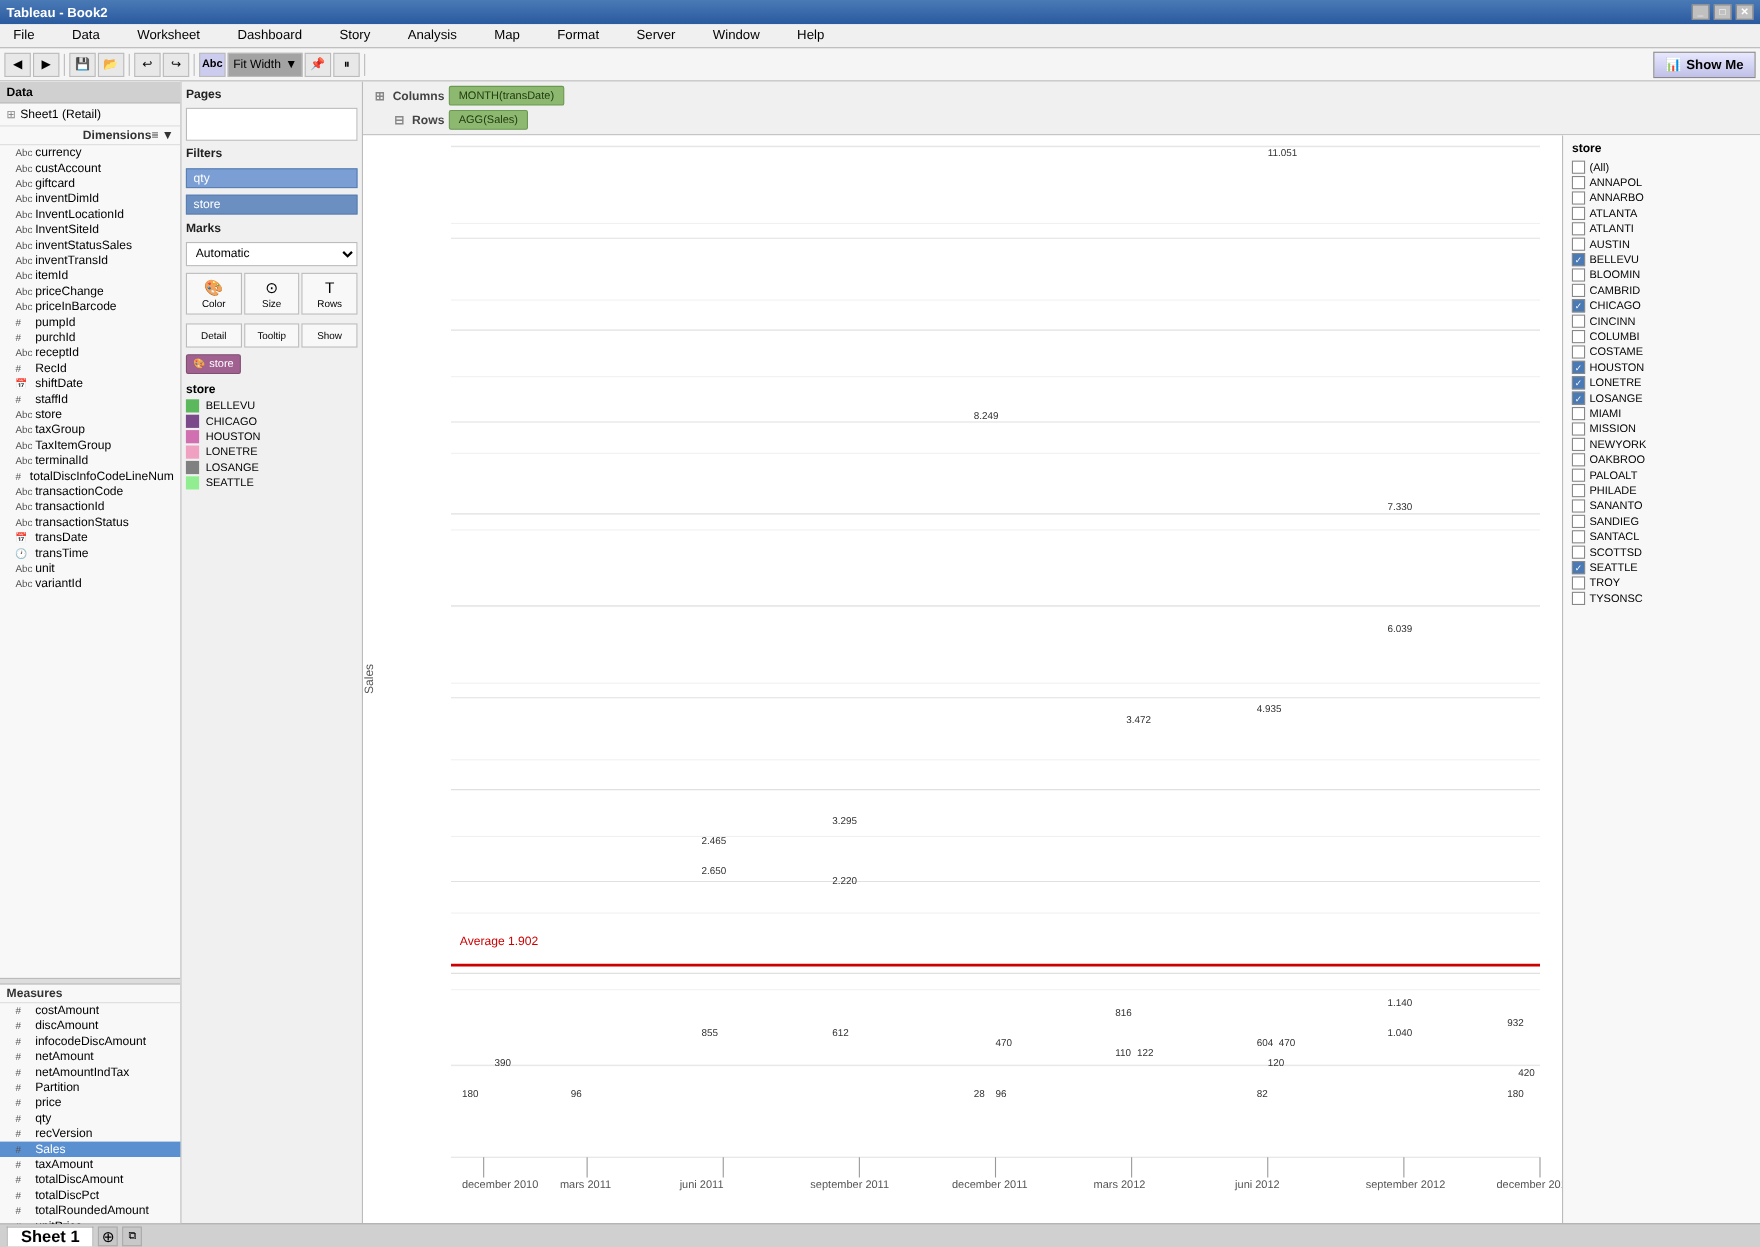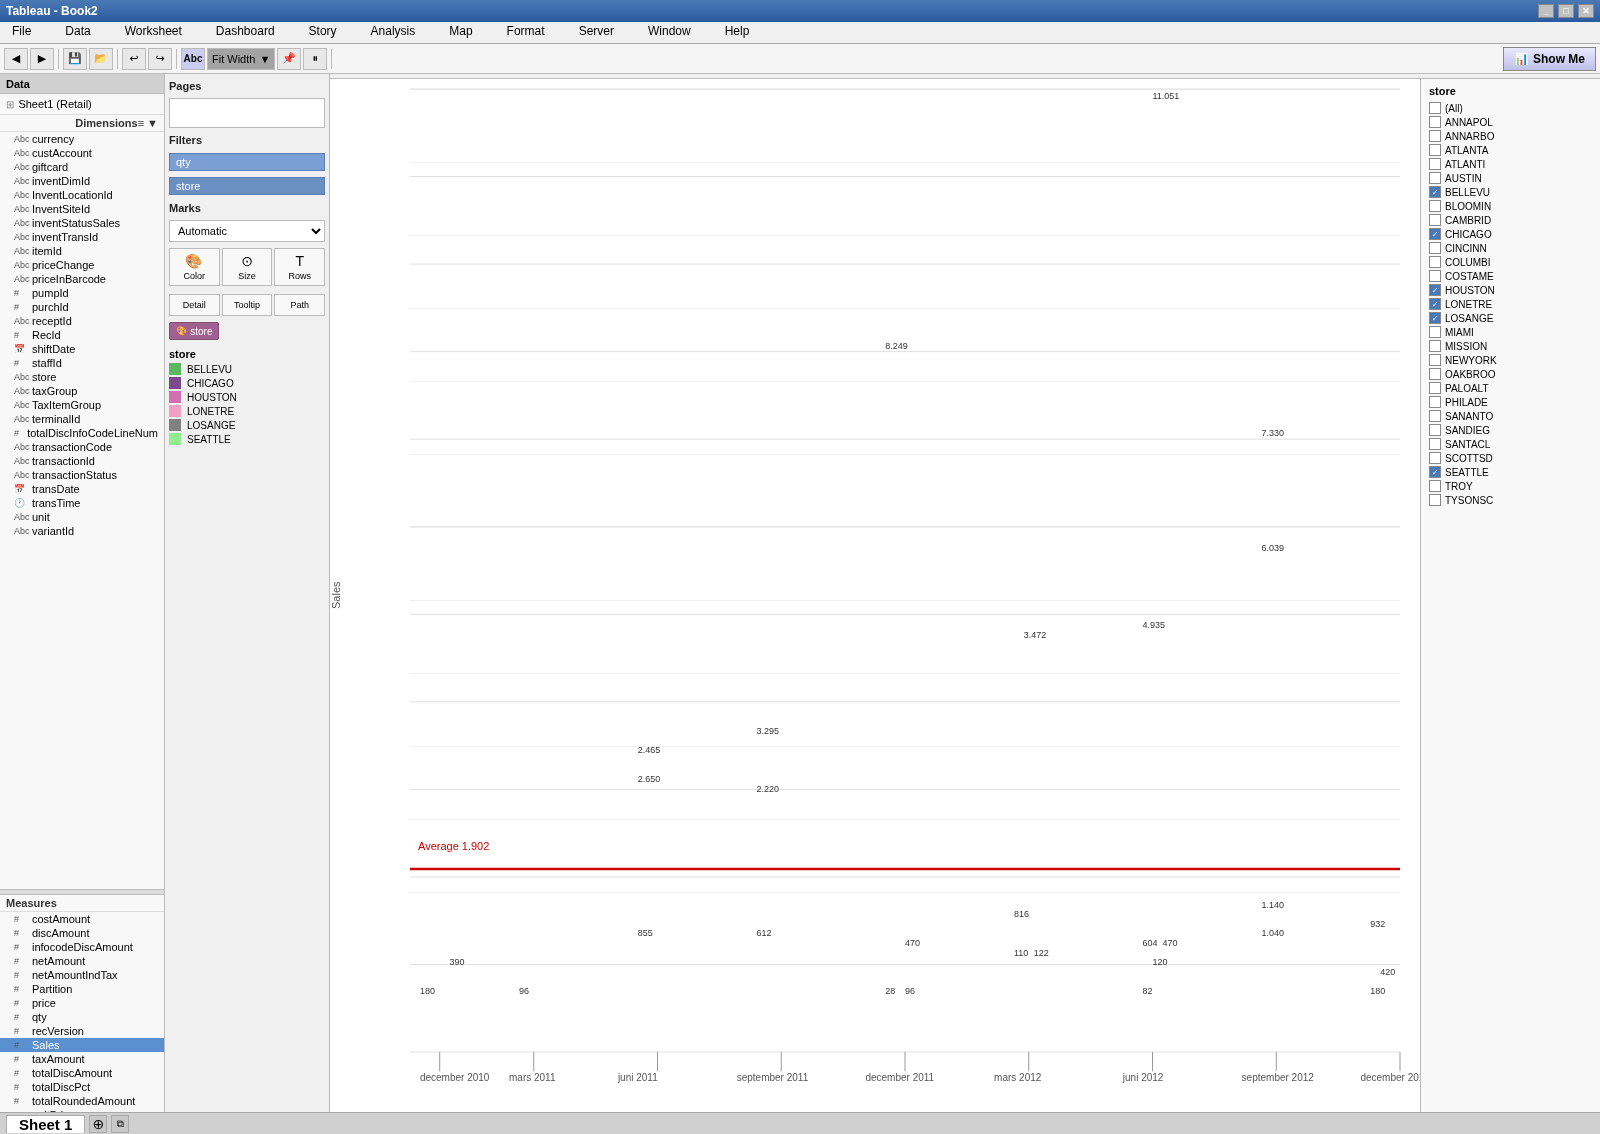--- a/index.html
+++ b/index.html
@@ -548,21 +548,21 @@
           <span>Size</span>
         </div>
         <div class="mark-btn">
           <span class="mark-btn-icon">T</span>
           <span>Rows</span>
         </div>
       </div>
       <div class="detail-row">
         <div class="detail-btn" style="font-size:9px;">Detail</div>
         <div class="detail-btn" style="font-size:9px;">Tooltip</div>
-        <div class="detail-btn" style="font-size:9px;">Path</div>
+        <div class="detail-btn" style="font-size:9px;">Show</div>
       </div>
 
       <div class="store-pill">store</div>
 
       <div class="legend-section">
         <div class="legend-title">store</div>
         <div class="legend-item">
           <div class="legend-color" style="background:#5cb85c;"></div>
           <span>BELLEVU</span>
         </div>
@@ -585,20 +585,34 @@
         <div class="legend-item">
           <div class="legend-color" style="background:#90ee90;"></div>
           <span>SEATTLE</span>
         </div>
       </div>
     </div>
 
     <div id="chart-area">
 
       <div id="shelf-area">
+        <div class="shelf-row">
+          <div class="shelf-label">
+            <span style="color:#888;margin-right:4px;">⊞</span>
+            <span>Columns</span>
+          </div>
+          <div class="shelf-pill">MONTH(transDate)</div>
+        </div>
+        <div class="shelf-row">
+          <div class="shelf-label">
+            <span style="color:#888;margin-right:4px;">⊟</span>
+            <span>Rows</span>
+          </div>
+          <div class="shelf-pill">AGG(Sales)</div>
+        </div>
       </div>
 
       <div id="viz-container">
 
         <div style="display:flex;flex-direction:row;height:100%;width:70px;align-items:stretch;">
           <div class="y-axis-label-rotated">
             <span>Sales</span>
           </div>
         </div>
 

